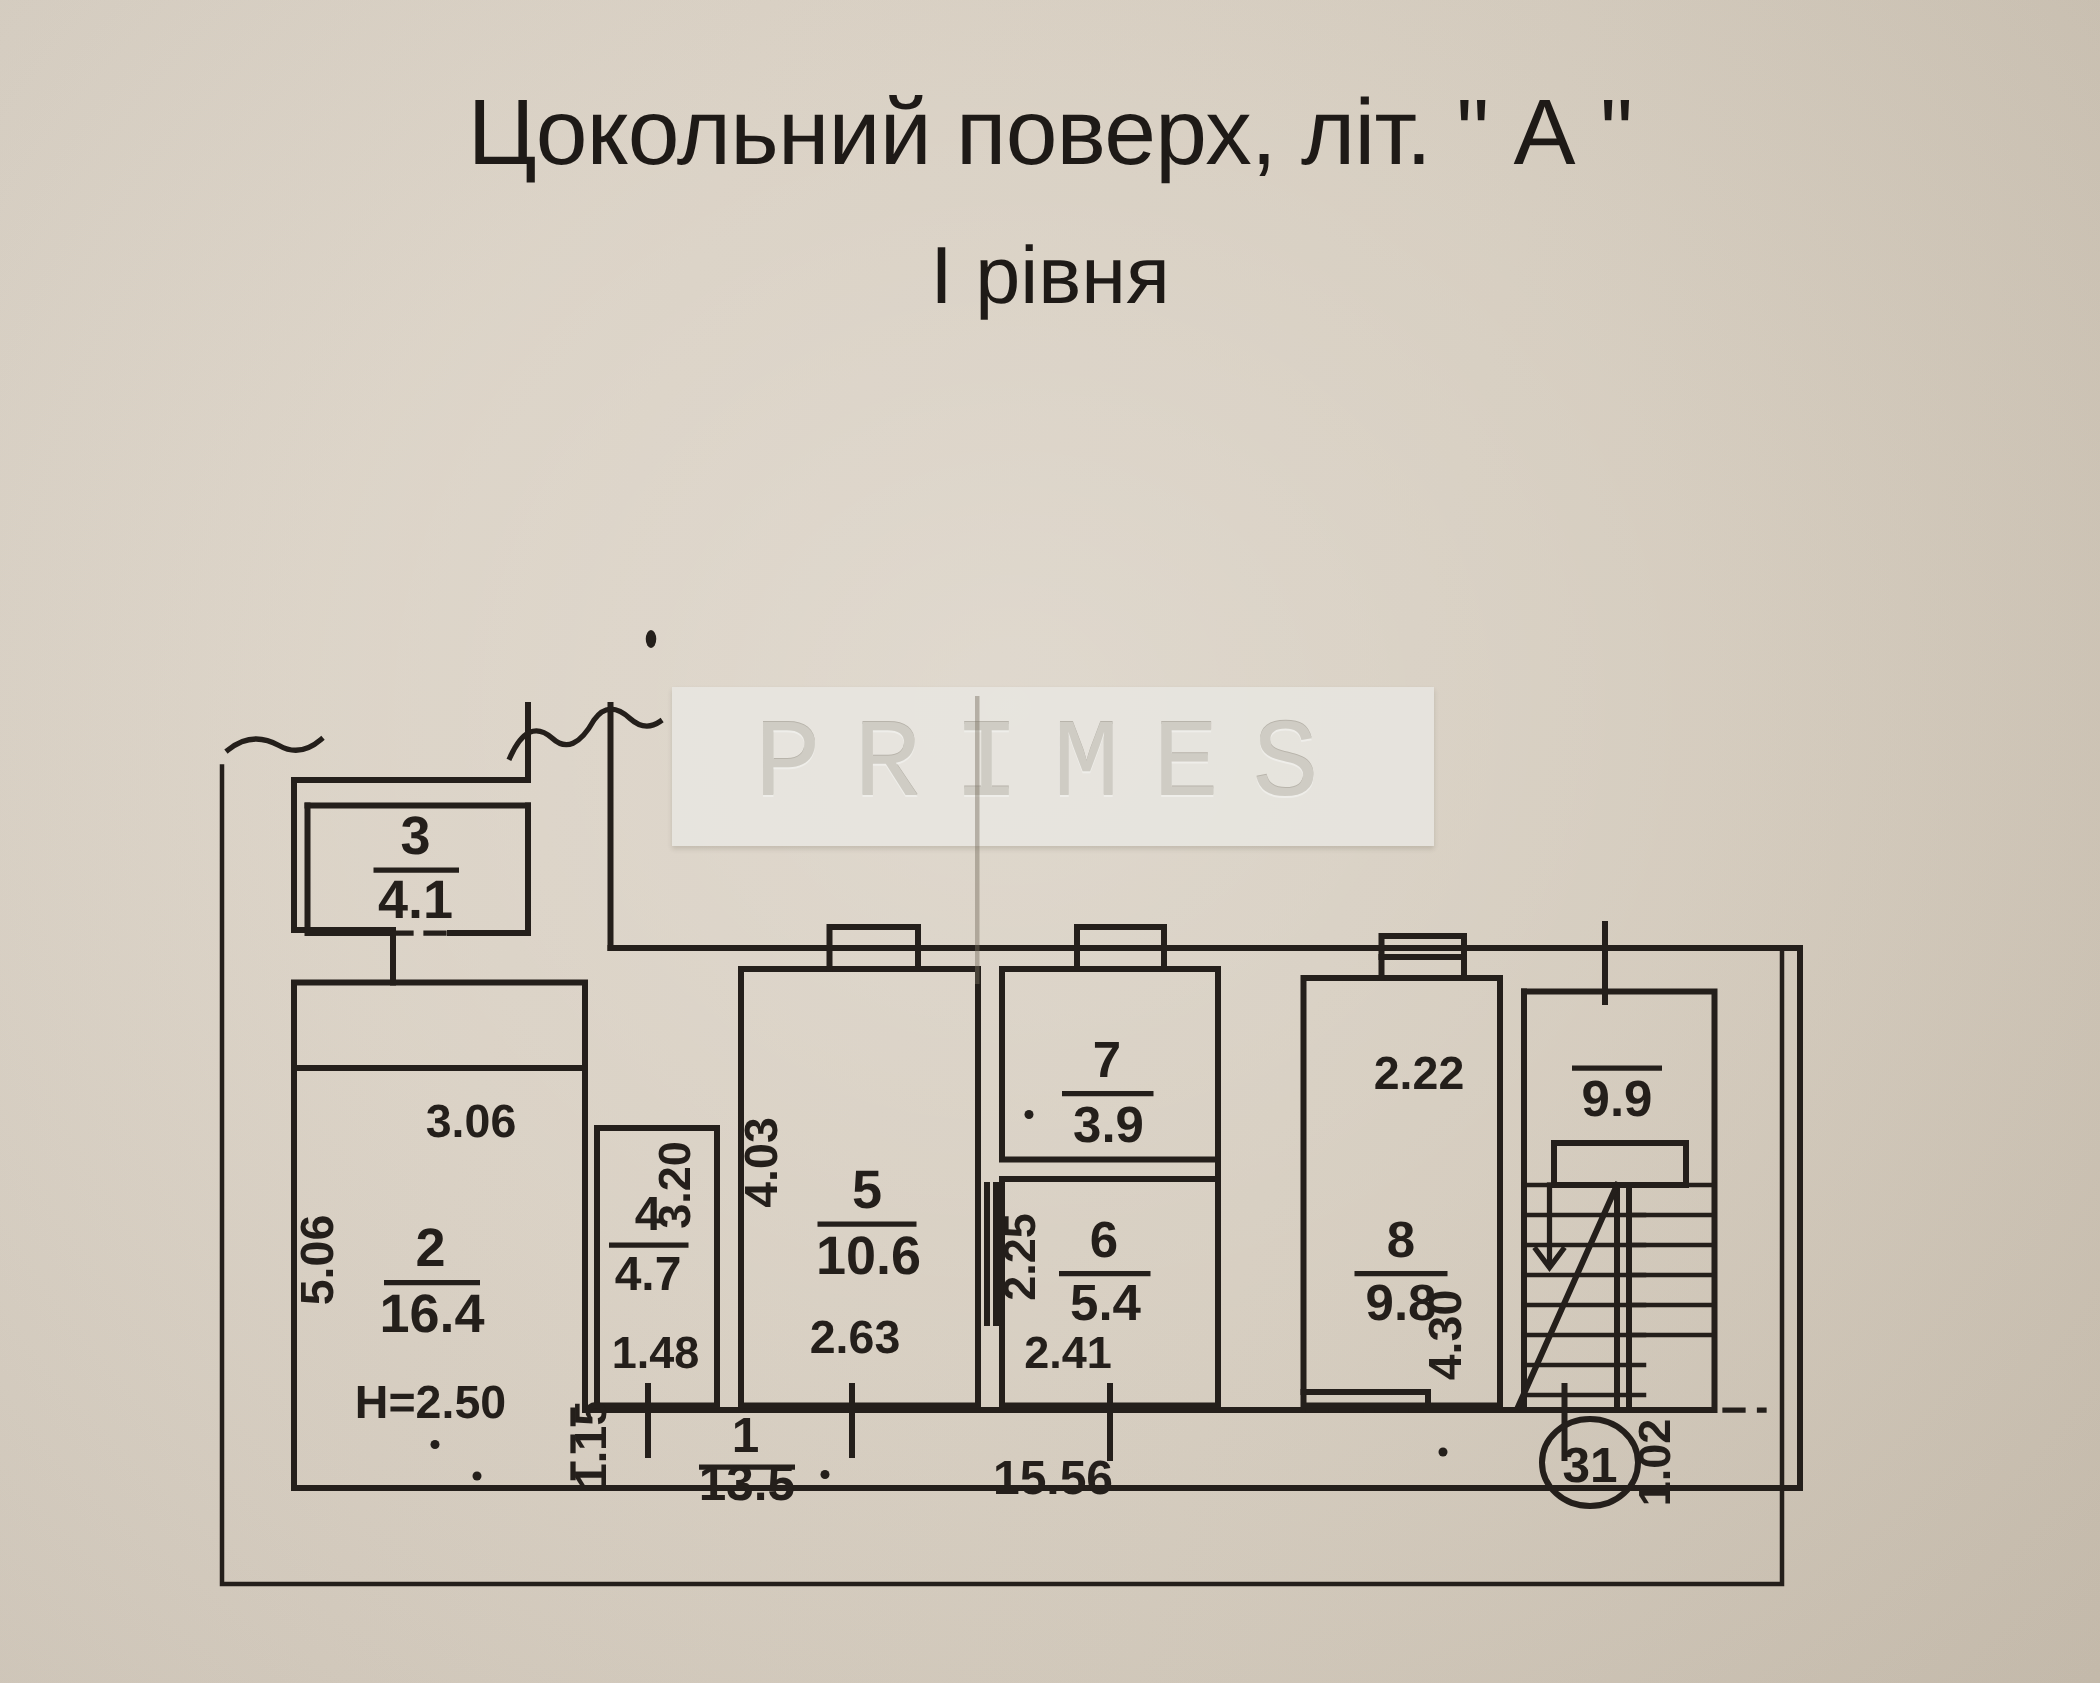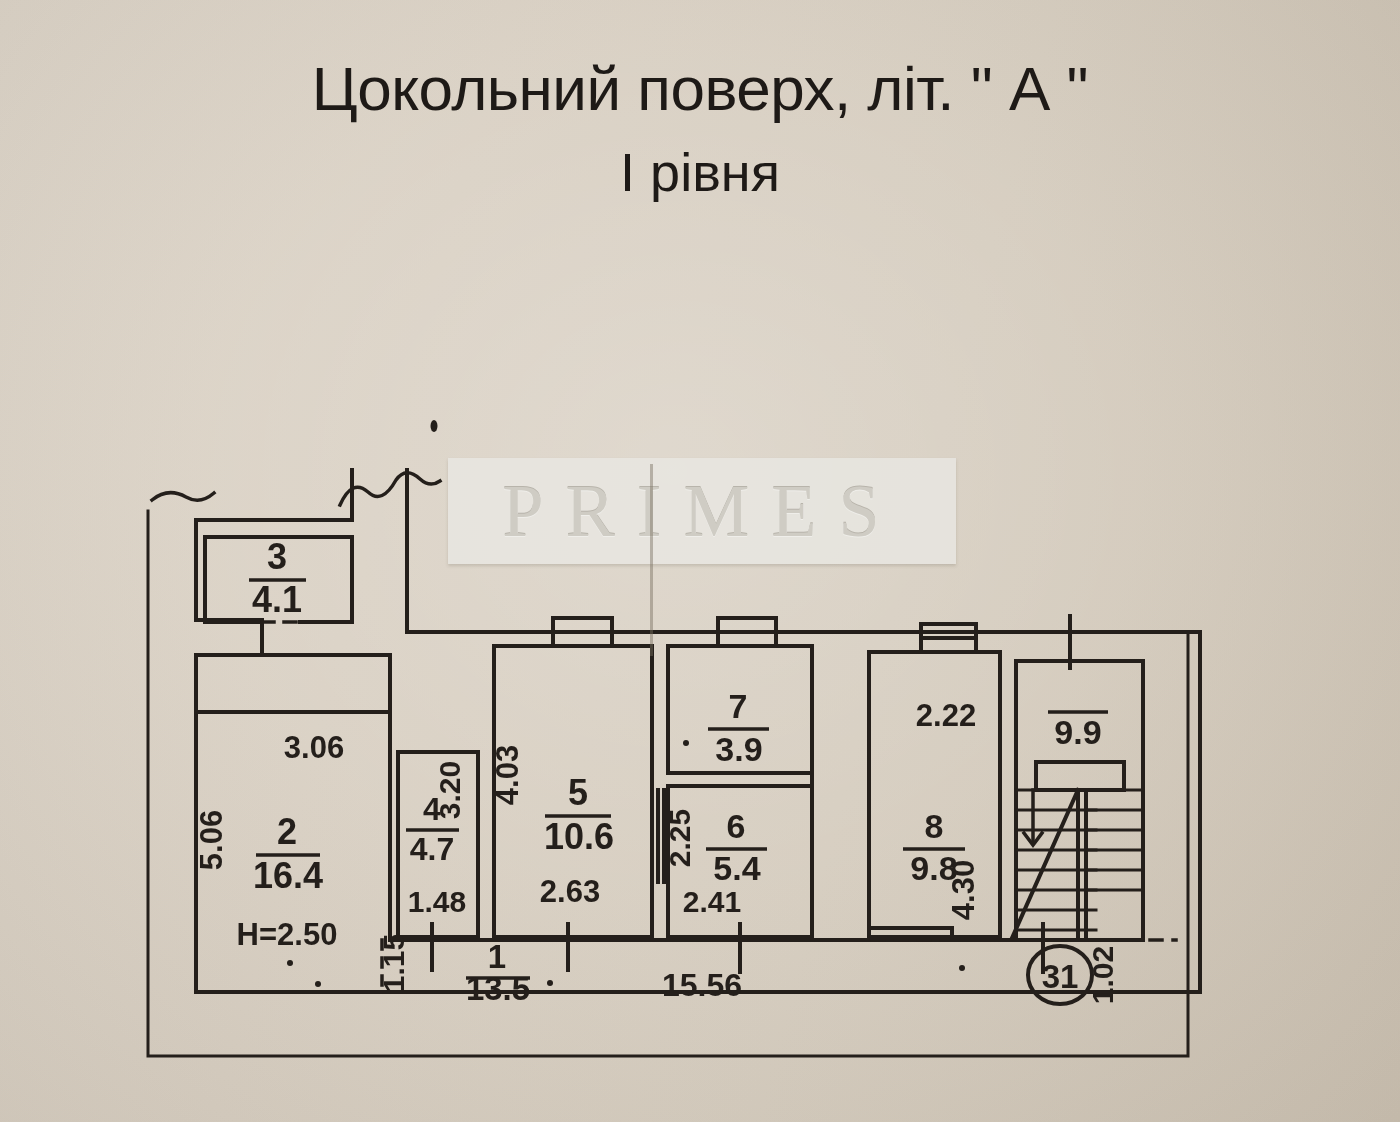--- a/index.html
+++ b/index.html
@@ -42,21 +42,21 @@
     font-size: 62px;
     font-weight: 400;
     letter-spacing: -0.5px;
     color: #1e1a17;
     white-space: pre;
   }
   #title-line2 {
     font-size: 54px;
     font-weight: 400;
     color: #1e1a17;
-    margin-top: 16px;
+    margin-top: 28px;
   }
 
   #plan-wrap {
     position: absolute;
     left: 0;
     top: 0;
     width: 1400px;
     height: 1122px;
   }
   svg#plan {
@@ -90,21 +90,21 @@
     width: 508px;
     height: 106px;
     display: flex;
     align-items: center;
     justify-content: center;
     font-size: 74px;
     letter-spacing: 22px;
     font-weight: 300;
     color: #cfccc4;
     text-shadow: 0 1px 0 #efeeea, 0 -1px 0 #b8b4ab;
-    font-family: Liberation Serif, serif;
+    font-family: Liberation Mono, monospace;
   }
   #wm-real {
     position: absolute;
     left: 60px;
     top: 112px;
     font-size: 62px;
     font-weight: 300;
     color: rgba(250,250,248,0.88);
     text-shadow: 0 2px 3px rgba(90,80,65,0.33);
     letter-spacing: 1px;

